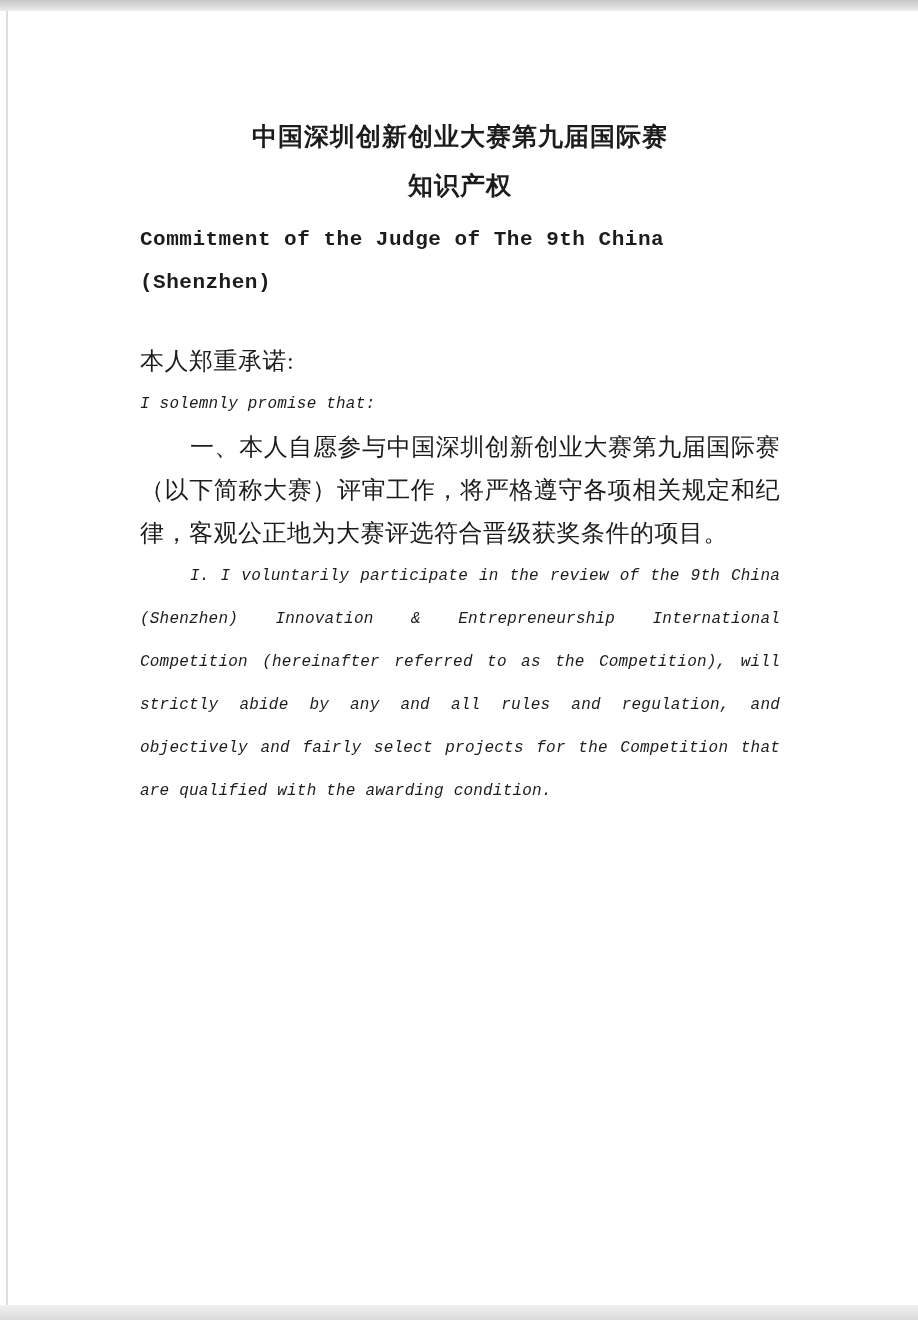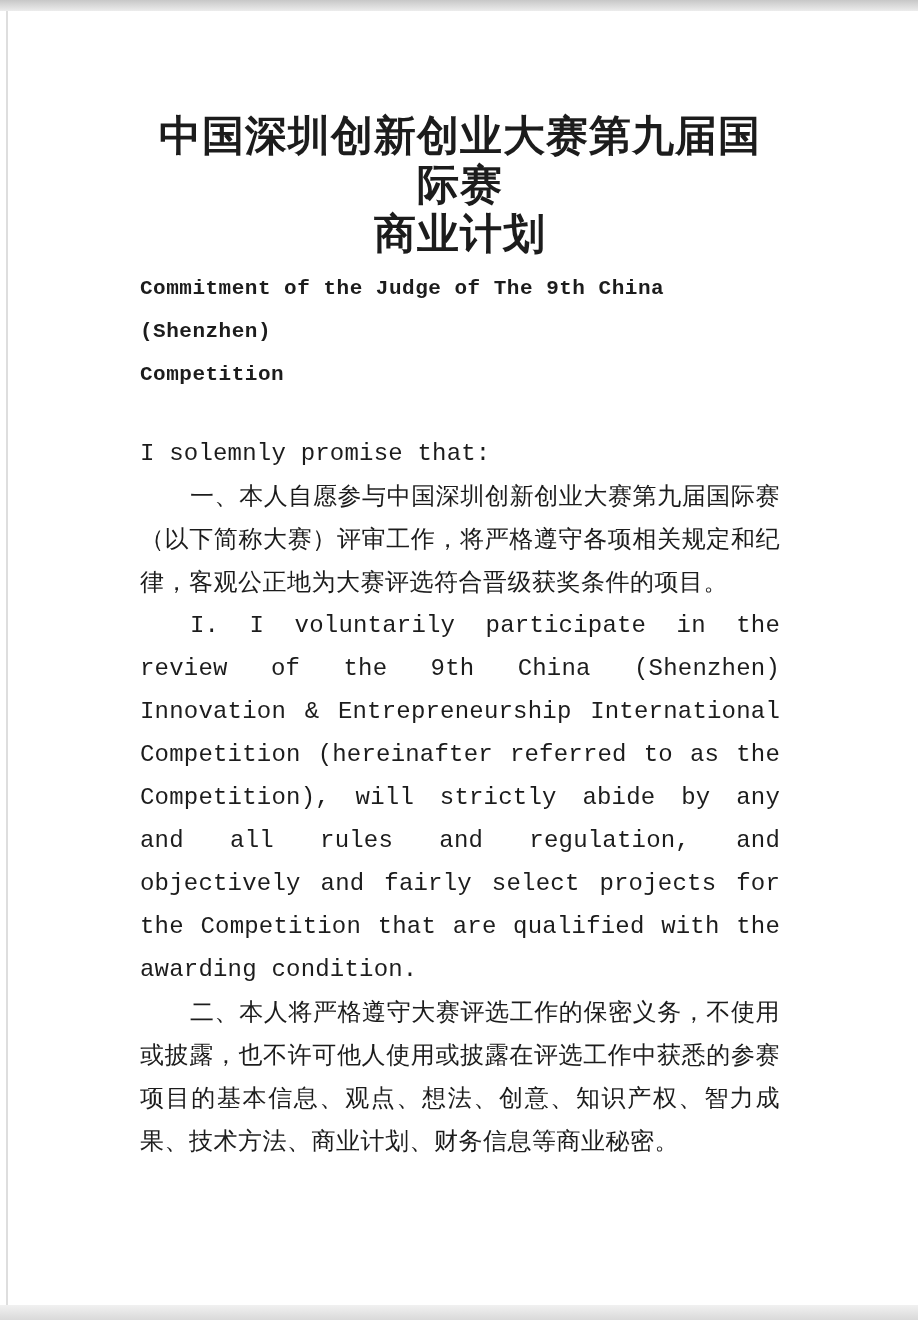--- a/index.html
+++ b/index.html
@@ -29,21 +29,21 @@
     background: #dedede;
   }
   .page {
     position: absolute;
     top: 0; left: 0; right: 0; bottom: 0;
     padding: 112px 138px 0 140px;
     box-sizing: border-box;
   }
   .title-zh {
     margin: 0;
-    font-size: 42px;
+    font-size: 25px;
     font-weight: bold;
     line-height: 49px;
     text-align: center;
     letter-spacing: 1px;
   }
   .title-en {
     margin: 8px 0 0 0;
     font-family: "Liberation Mono", monospace;
     font-size: 21px;
     font-weight: bold;
@@ -59,43 +59,43 @@
     margin: 0;
     line-height: 43px;
     text-align: justify;
   }
   .p-zh {
     font-size: 24px;
     letter-spacing: 0.5px;
   }
   .p-en {
     font-family: "Liberation Mono", monospace;
-    font-size: 24px;
+    font-size: 16px;
     letter-spacing: 0.2px;
+    font-style: italic;
   }
   .indent {
     text-indent: 50px;
   }
 </style>
 </head>
 <body>
 
 <div class="edge-top"></div>
 <div class="edge-left"></div>
 
 <div class="page">
 
   <h1 class="title-zh">中国深圳创新创业大赛第九届国际赛</h1>
-  <h1 class="title-zh">商业计划</h1>
+  <h1 class="title-zh">知识产权</h1>
 
   <h2 class="title-en">Commitment of the Judge of The 9th China (Shenzhen)</h2>
-  <h2 class="title-en cont">Competition</h2>
 
   <div class="body-text">
+    <p class="p-zh">本人郑重承诺:</p>
     <p class="p-en">I solemnly promise that:</p>
     <p class="p-zh indent">一、本人自愿参与中国深圳创新创业大赛第九届国际赛（以下简称大赛）评审工作，将严格遵守各项相关规定和纪律，客观公正地为大赛评选符合晋级获奖条件的项目。</p>
     <p class="p-en indent">I. I voluntarily participate in the review of the 9th China (Shenzhen) Innovation &amp; Entrepreneurship International Competition (hereinafter referred to as the Competition), will strictly abide by any and all rules and regulation, and objectively and fairly select projects for the Competition that are qualified with the awarding condition.</p>
-    <p class="p-zh indent">二、本人将严格遵守大赛评选工作的保密义务，不使用或披露，也不许可他人使用或披露在评选工作中获悉的参赛项目的基本信息、观点、想法、创意、知识产权、智力成果、技术方法、商业计划、财务信息等商业秘密。</p>
   </div>
 
 </div>
 
 <div class="edge-bottom"></div>
 
 </body></html>

